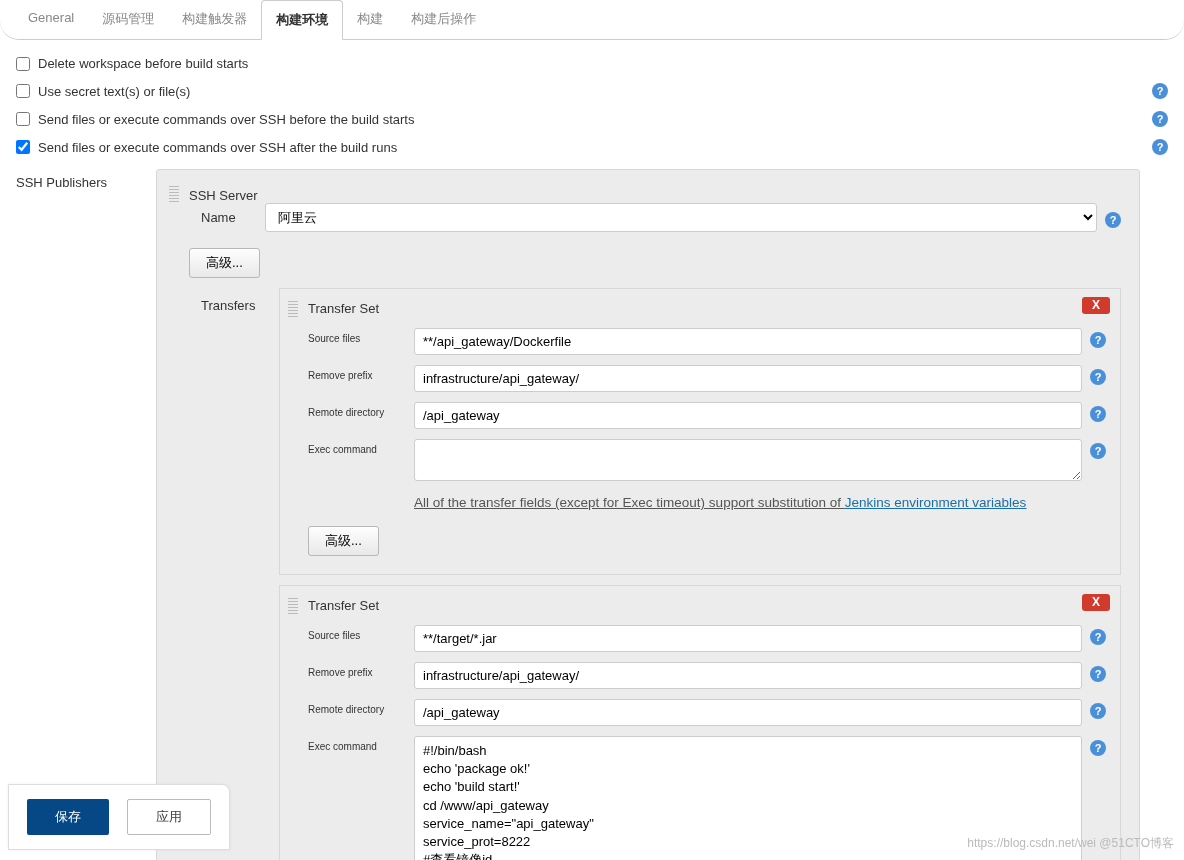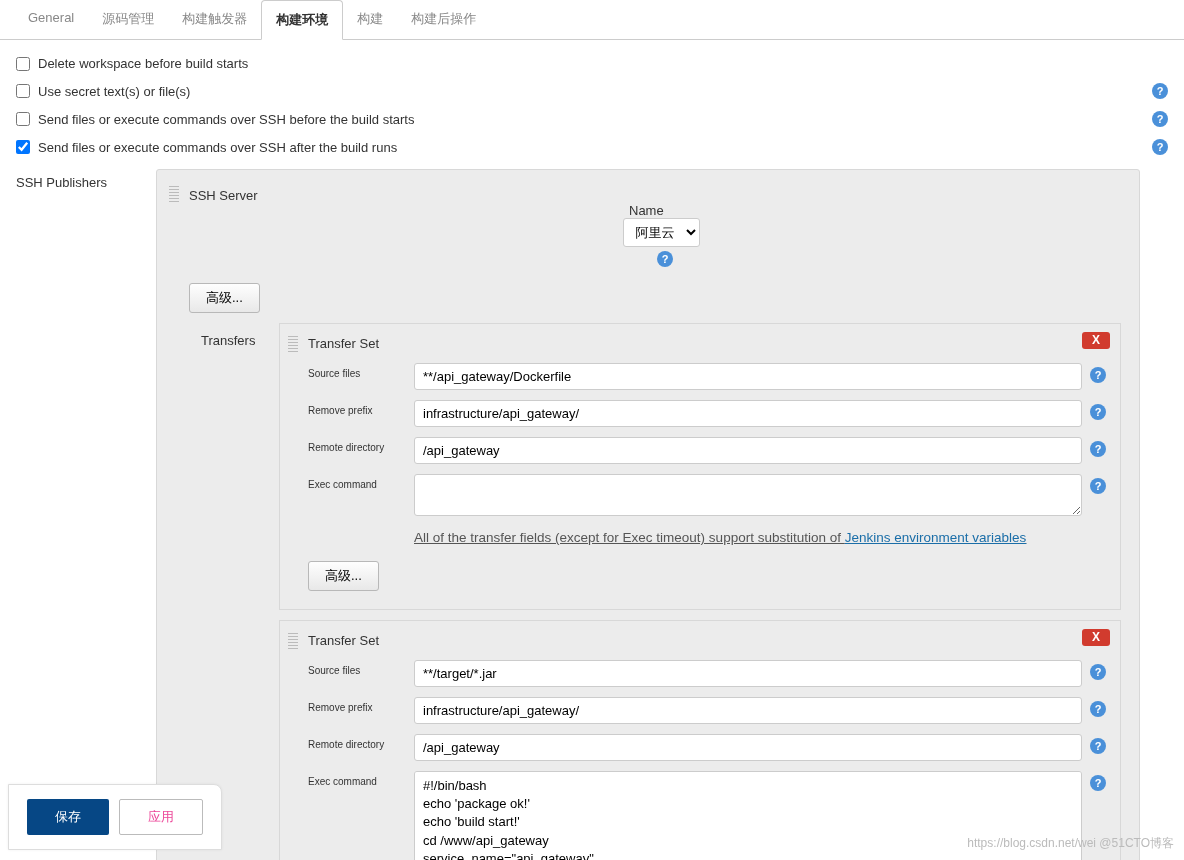--- a/index.html
+++ b/index.html
@@ -1,51 +1,51 @@
 <!DOCTYPE html>
 <html><head>
 <meta charset="utf-8">
 <style>
 * { box-sizing: border-box; margin: 0; padding: 0; }
 body { font-family: Arial, "Microsoft YaHei", sans-serif; font-size: 13px; color: #333; background: #fff; width: 1184px; }
-.tabs { display: flex; border-bottom: 1px solid #ccc; padding-left: 14px; }
+.tabs { display: flex; border-bottom: 1px solid #ccc; padding-left: 14px; border-radius: 19px; }
 .tab { padding: 10px 14px; color: #888; cursor: pointer; font-size: 13px; }
 .tab.active { color: #333; font-weight: bold; border: 1px solid #ccc; border-bottom: 1px solid #fff; border-radius: 4px 4px 0 0; margin-bottom: -1px; background: #fff; }
 .content { padding: 10px 16px 80px 16px; }
 .check-row { display: flex; align-items: center; padding: 6px 0; }
 .check-row input[type="checkbox"] { margin-right: 8px; width: 14px; height: 14px; }
 .check-row .lbl { flex: 1; }
 .help-icon { width: 16px; height: 16px; border-radius: 50%; background: #4a90d9; color: #fff; font-size: 11px; font-weight: bold; display: inline-flex; align-items: center; justify-content: center; margin-left: 8px; cursor: pointer; }
 .pub-outer { display: flex; margin-top: 8px; }
 .pub-label { width: 140px; padding-top: 6px; font-size: 13px; color: #333; }
 .pub-body { flex: 1; border: 1px solid #d8d8d8; background: #ececec; padding: 4px; border-radius: 3px; margin-right: 28px; }
 .inner-panel { background: #ececec; padding: 14px 14px 14px 28px; position:relative; }
 .drag-dots { position:absolute; left:8px; top:12px; width:10px; height:16px; background: repeating-linear-gradient(#bbb,#bbb 1px,transparent 1px,transparent 3px); }
 .section-title { font-size: 13px; color: #333; margin-bottom: 0; }
-.form-row { display: flex; align-items: center; margin-bottom: 10px; padding-left: 12px; flex-direction: column; }
+.form-row { display: flex; align-items: center; margin-bottom: 10px; padding-left: 12px; }
 .form-row .flabel { width: 64px; font-size: 13px; }
 .form-row select, .form-row input[type="text"], .form-row textarea { flex: 1; border: 1px solid #ccc; border-radius: 3px; padding: 5px 8px; font-size: 13px; background: #fff; font-family: inherit; }
 .adv-row { display: flex; padding: 6px 0 4px 0; }
 .adv-btn { background: linear-gradient(#fefefe,#e8e8e8); border: 1px solid #b8b8b8; border-radius: 3px; padding: 5px 16px; font-size: 13px; cursor: pointer; }
 .transfers-row { display:flex; margin-top: 6px; }
 .transfers-label { width: 90px; padding-left: 12px; padding-top: 10px; font-size: 13px; }
 .transfers-body { flex: 1; }
 .tset-box { background: #ececec; border: 1px solid #d8d8d8; margin-bottom: 10px; padding: 12px 14px 14px 28px; position: relative; }
 .close-x { position: absolute; right: 10px; top: 8px; background: #d13b2e; color: #fff; font-weight: bold; padding: 1px 10px 2px 10px; border-radius: 3px; cursor: pointer; font-size: 12px; }
 .tset-title { font-size: 13px; margin-bottom: 12px; }
 .field-row { display: flex; align-items: flex-start; margin-bottom: 10px; }
 .field-row .flabel2 { width: 106px; font-size: 10px; padding-top: 5px; }
 .field-row input[type="text"], .field-row textarea { flex: 1; border: 1px solid #ccc; border-radius: 3px; padding: 5px 8px; font-size: 13px; background: #fff; font-family: Arial, sans-serif; }
 .field-row textarea { min-height: 24px; resize: both; }
 .field-row textarea.big { min-height: 190px; font-family: Arial, sans-serif; line-height: 1.4; }
 .help-note { font-size: 13.5px; color: #555; padding: 4px 0 10px 106px; text-decoration: underline; }
 .help-note a { color: #1b6ea8; text-decoration: underline; }
-.footer-bar { position: fixed; bottom: 10px; left: 8px; background: #fff; border: 1px solid #ddd; border-top-right-radius: 8px; padding: 14px 18px; display: flex; gap: 10px; box-shadow: 0 0 3px rgba(0,0,0,0.06); }
+.footer-bar { position: fixed; bottom: 10px; left: 8px; background: #fff; border: 1px solid #ddd; border-top-right-radius: 8px; padding: 14px 18px; display: flex; gap: 18px; box-shadow: 0 0 3px rgba(0,0,0,0.06); }
 .btn-primary { background: #064785; color: #fff; border: none; padding: 8px 28px; font-size: 13px; border-radius: 2px; cursor: pointer; }
-.btn-secondary { background: #fff; color: #ec4899; border: 1px solid #bbb; padding: 8px 28px; font-size: 13px; border-radius: 2px; cursor: pointer; }
+.btn-secondary { background: #fff; color: #404040; border: 1px solid #bbb; padding: 8px 28px; font-size: 13px; border-radius: 2px; cursor: pointer; }
 .watermark { position: fixed; bottom: 8px; right: 10px; color: #bbb; font-size: 12px; pointer-events: none; }
 .help-col { width: 24px; display: flex; justify-content: center; padding-top: 4px; }
 </style>
 </head>
 <body>
 
 <div class="tabs">
   <div class="tab">General</div>
   <div class="tab">源码管理</div>
   <div class="tab">构建触发器</div>

